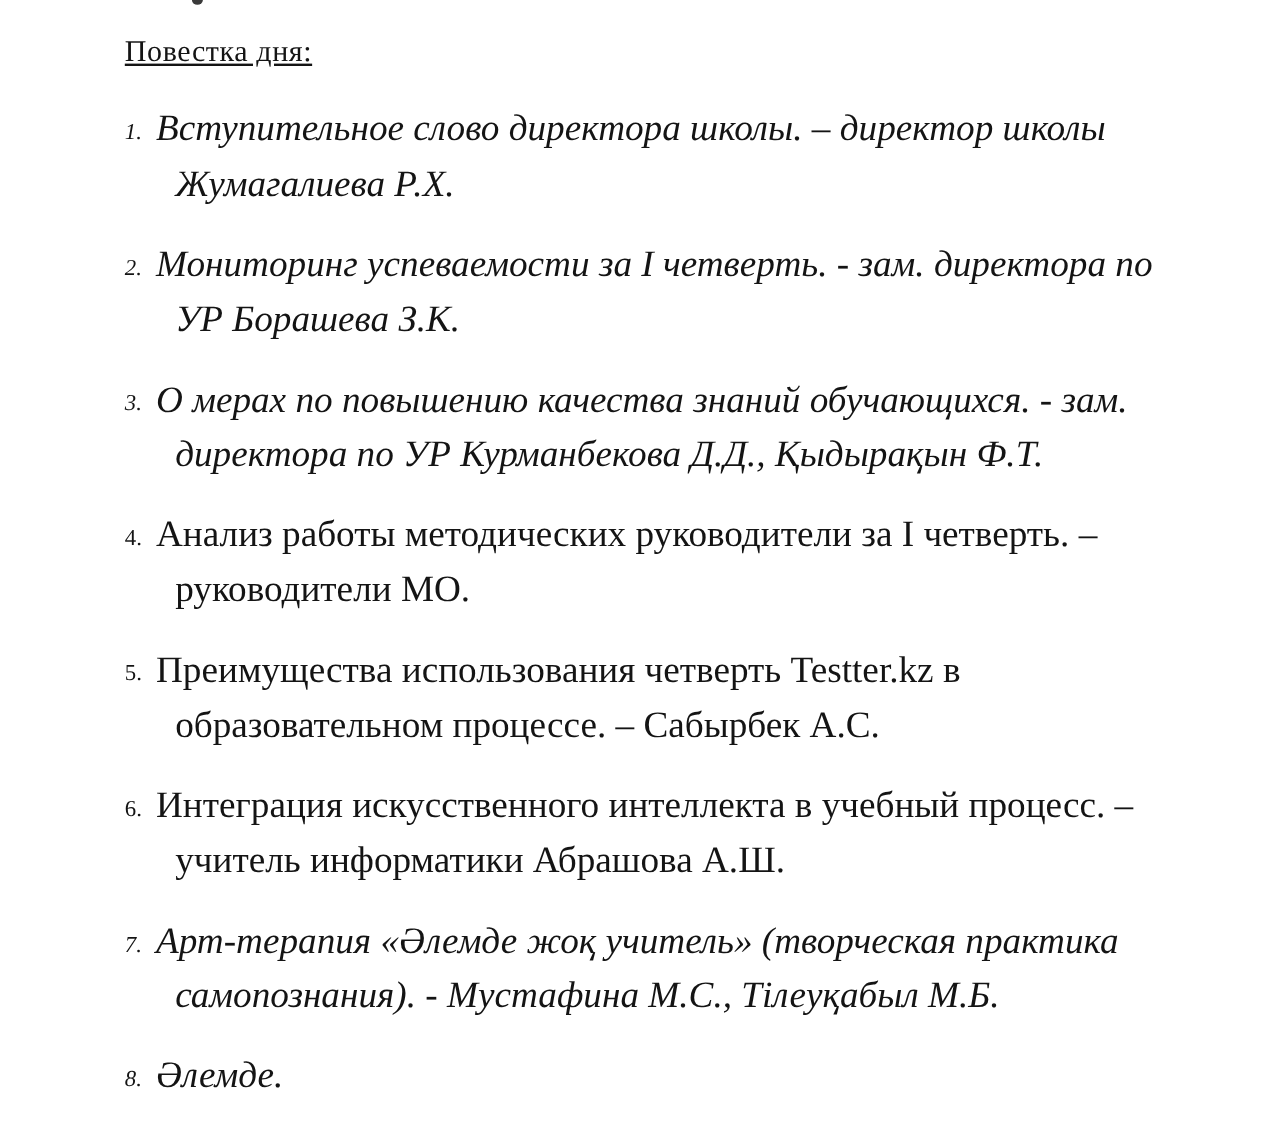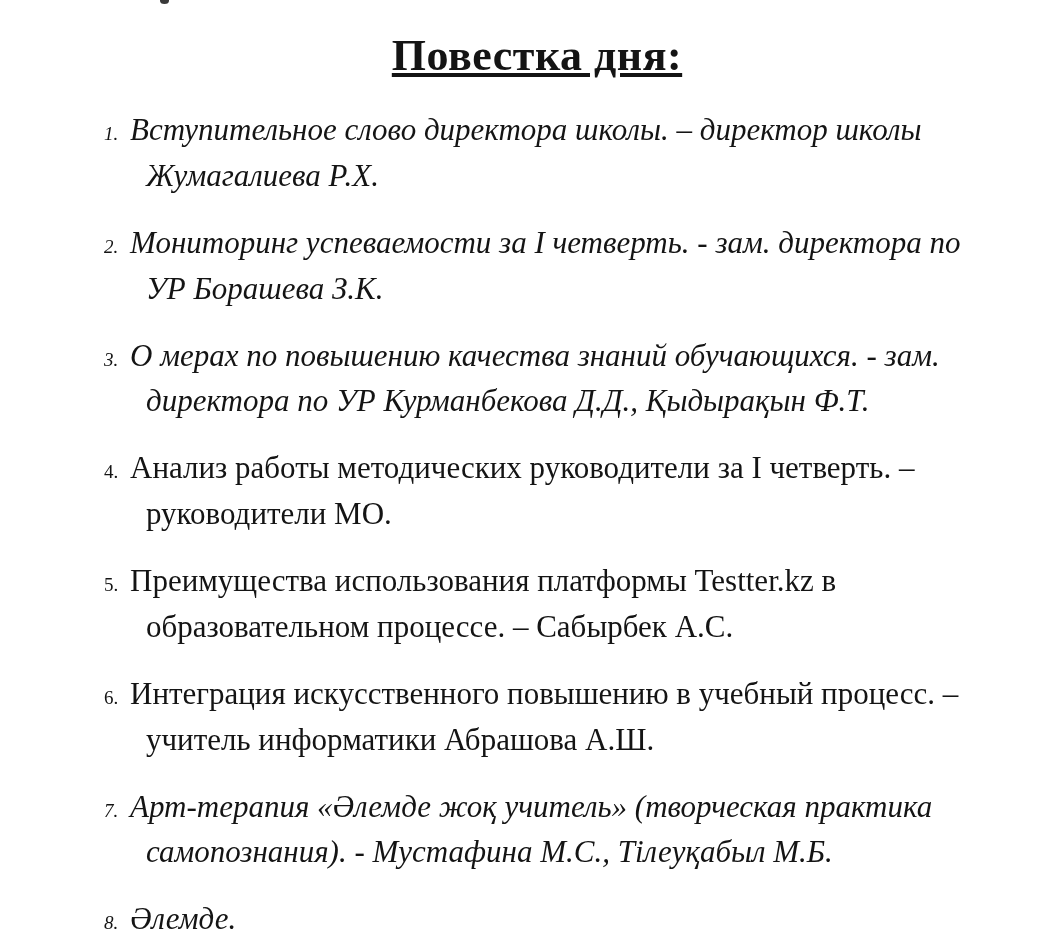--- a/index.html
+++ b/index.html
@@ -26,23 +26,22 @@
   .artifact {
     position: absolute;
     left: 160px;
     top: -3px;
     width: 9px;
     height: 7px;
     background: #3a3a3a;
     border-radius: 50%;
   }
   .doc-title {
-    text-align: center;
-    font-weight: bold;
-    font-size: 44px;
+    font-weight: normal;
+    font-size: 25px;
     text-decoration: underline;
     margin: 4px 0 26px 0;
     letter-spacing: 0.5px;
   }
   .agenda-list {
     font-size: 31px;
     line-height: 1.48;
   }
   .agenda-item {
     display: flex;
@@ -88,26 +87,26 @@
     <span class="item-text">О мерах по повышению качества знаний обучающихся. - зам. директора по УР Курманбекова Д.Д., Қыдырақын Ф.Т.</span>
   </div>
 
   <div class="agenda-item">
     <span class="item-number">4.</span>
     <span class="item-text">Анализ работы методических руководители за I четверть. – руководители МО.</span>
   </div>
 
   <div class="agenda-item">
     <span class="item-number">5.</span>
-    <span class="item-text">Преимущества использования платформы Testter.kz в образовательном процессе. – Сабырбек А.С.</span>
+    <span class="item-text">Преимущества использования четверть Testter.kz в образовательном процессе. – Сабырбек А.С.</span>
   </div>
 
   <div class="agenda-item">
     <span class="item-number">6.</span>
-    <span class="item-text">Интеграция искусственного повышению в учебный процесс. – учитель информатики Абрашова А.Ш.</span>
+    <span class="item-text">Интеграция искусственного интеллекта в учебный процесс. – учитель информатики Абрашова А.Ш.</span>
   </div>
 
   <div class="agenda-item italic">
     <span class="item-number">7.</span>
     <span class="item-text">Арт-терапия «Әлемде жоқ учитель» (творческая практика самопознания). - Мустафина М.С., Тілеуқабыл М.Б.</span>
   </div>
 
   <div class="agenda-item italic">
     <span class="item-number">8.</span>
     <span class="item-text">Әлемде.</span>

